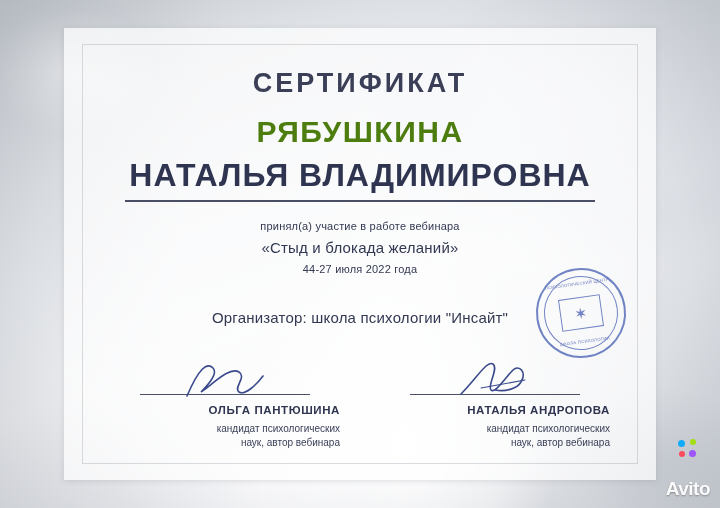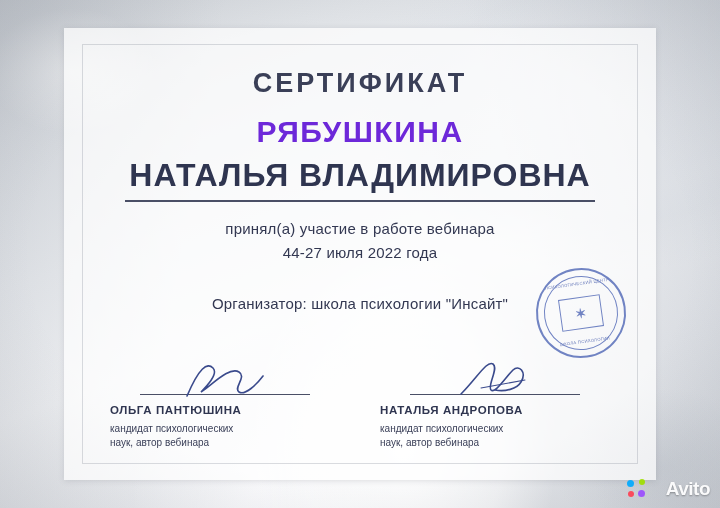--- a/index.html
+++ b/index.html
@@ -82,39 +82,39 @@
     font-size: 27px;
     font-weight: bold;
     letter-spacing: 3px;
     color: #3a3f57;
     margin: 6px 0 16px 0;
   }
   .name-line-1 {
     font-size: 30px;
     font-weight: bold;
     letter-spacing: 1.5px;
-    color: #6d28d9;
+    color: #4d7c0f;
     margin: 0 0 8px 0;
   }
   .name-line-2 {
     font-size: 32px;
     font-weight: bold;
     letter-spacing: 1px;
     color: #2f3550;
     margin: 0 0 6px 0;
   }
   .name-rule {
     width: 470px;
     height: 2px;
     background: #4a4f66;
     margin: 6px auto 18px auto;
   }
 
   .body-line {
-    font-size: 15px;
+    font-size: 11px;
     color: #333852;
     margin: 0 0 7px 0;
     letter-spacing: 0.2px;
   }
   .body-line.quoted { font-size: 15px; }
 
   .organizer {
     font-size: 15px;
     color: #333852;
     margin-top: 34px;
@@ -188,21 +188,21 @@
   .signatures {
     position: absolute;
     left: 46px;
     right: 46px;
     bottom: 30px;
     display: flex;
     justify-content: space-between;
   }
   .sig-block {
     width: 46%;
-    text-align: left;
+    text-align: right;
     position: relative;
   }
   .sig-scribble {
     position: absolute;
     left: 50%;
     transform: translateX(-50%);
     bottom: 48px;
     width: 96px;
     height: 44px;
     color: #3a4a8c;
@@ -228,20 +228,21 @@
 
   
   .watermark {
     position: absolute;
     right: 10px;
     bottom: 8px;
     display: flex;
     align-items: center;
     gap: 19px;
     opacity: 0.92;
+    flex-direction: column;
   }
   .wm-dots {
     position: relative;
     width: 20px;
     height: 20px;
   }
   .wm-dots i {
     position: absolute;
     border-radius: 50%;
     display: block;
@@ -271,20 +272,21 @@
 
     <div class="cert-content">
 
       <div class="title">СЕРТИФИКАТ</div>
 
       <div class="name-line-1">РЯБУШКИНА</div>
       <div class="name-line-2">НАТАЛЬЯ ВЛАДИМИРОВНА</div>
       <div class="name-rule"></div>
 
       <div class="body-line">принял(а) участие в работе вебинара</div>
+      <div class="body-line quoted">«Стыд и блокада желаний»</div>
       <div class="body-line">44-27 июля 2022 года</div>
 
       <div class="organizer">Организатор: школа психологии "Инсайт"</div>
     </div>
 
     <div class="stamp">
       <div class="ring2"></div>
       <div class="stamp-top">ПСИХОЛОГИЧЕСКИЙ ЦЕНТР</div>
       <div class="stamp-core">
         <span class="glyph">✶</span>

